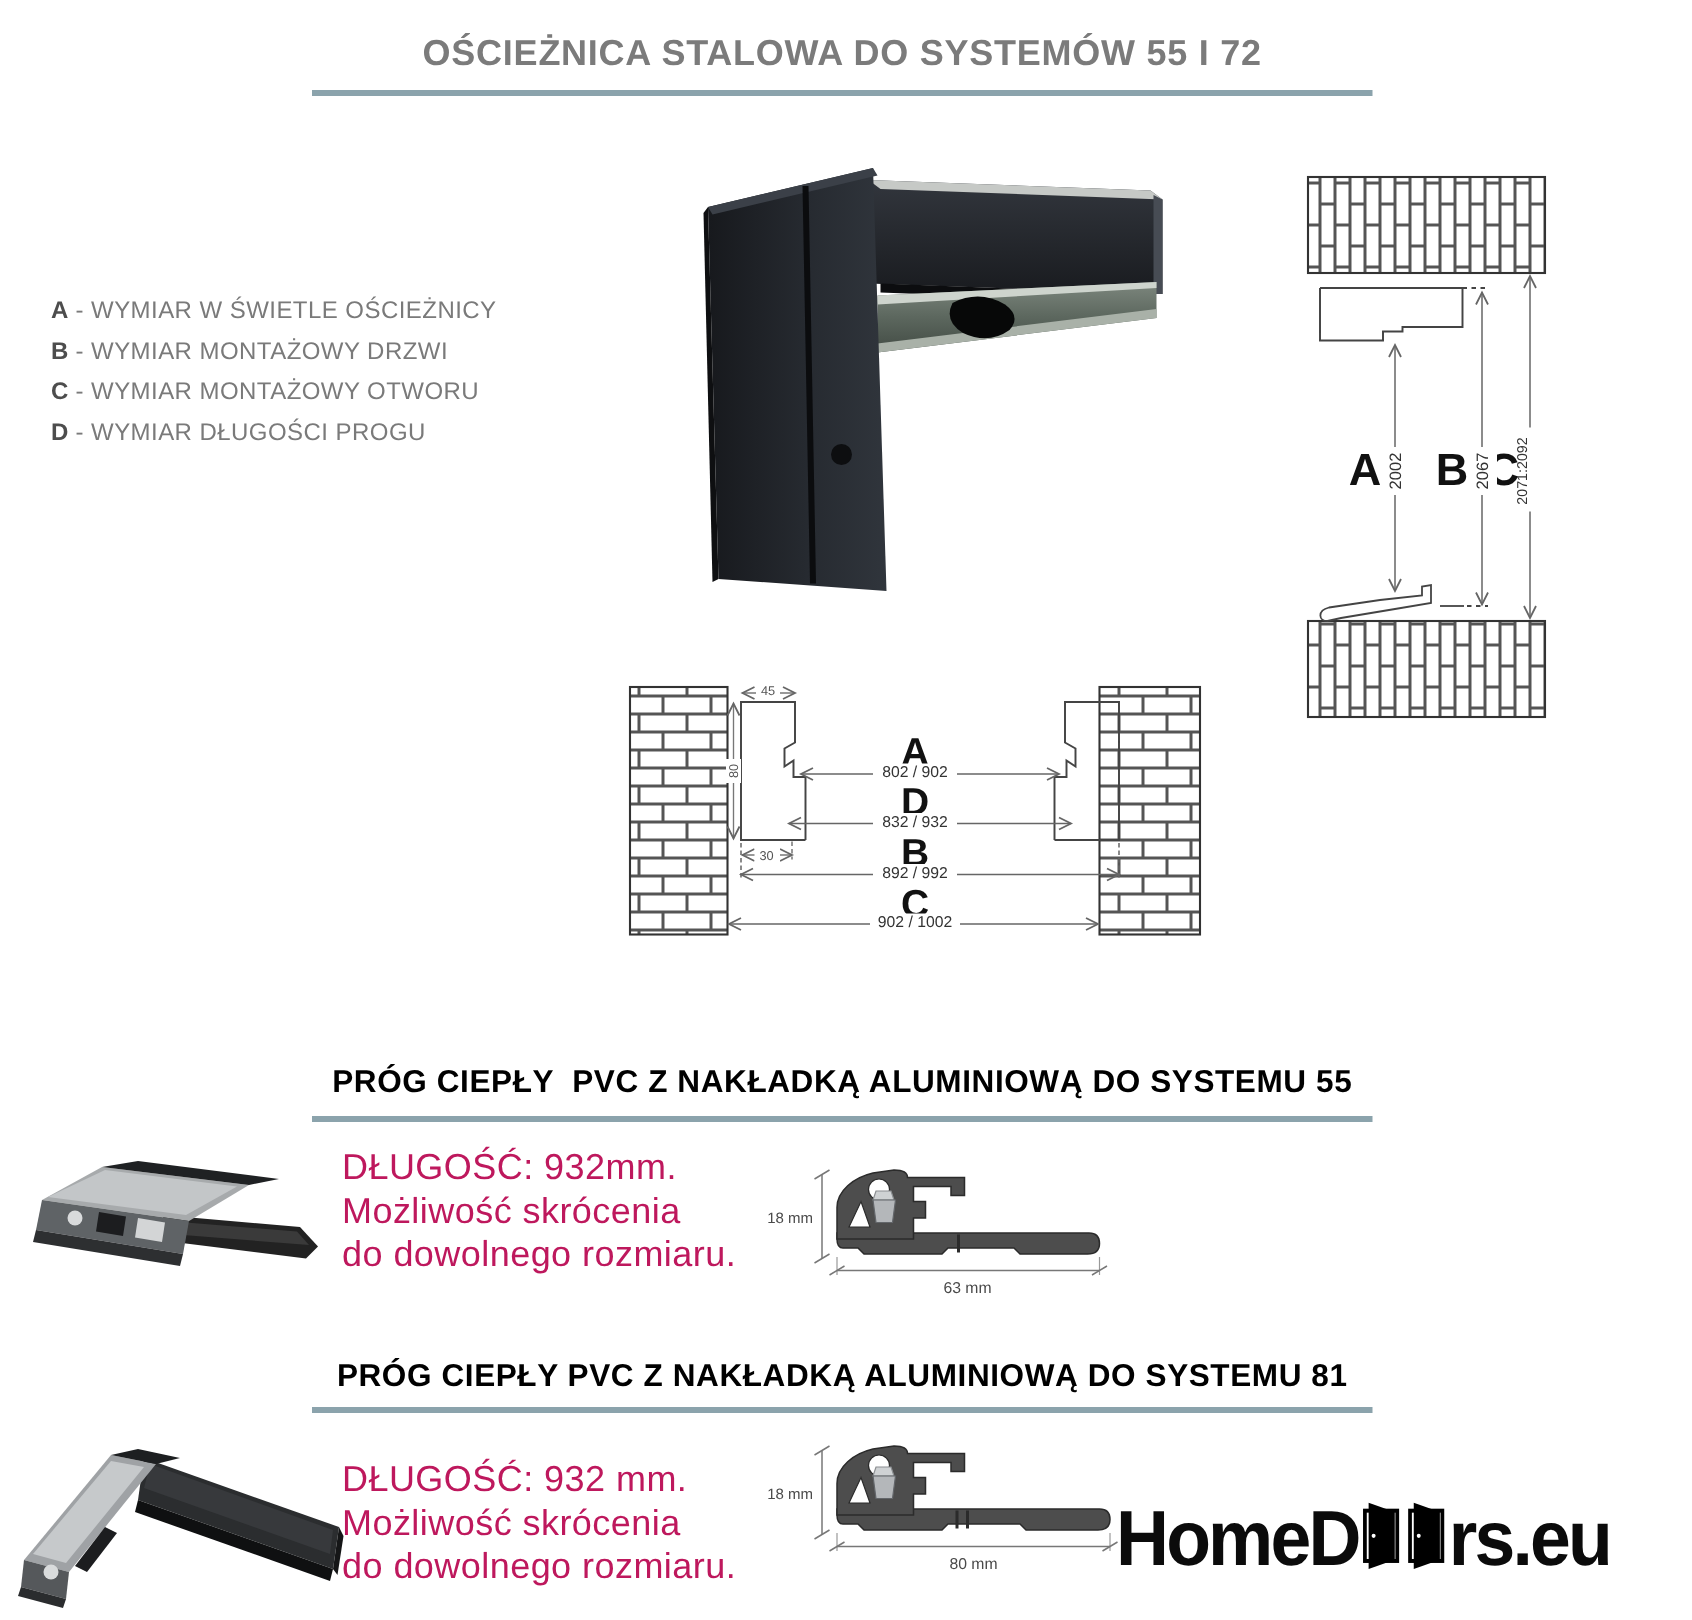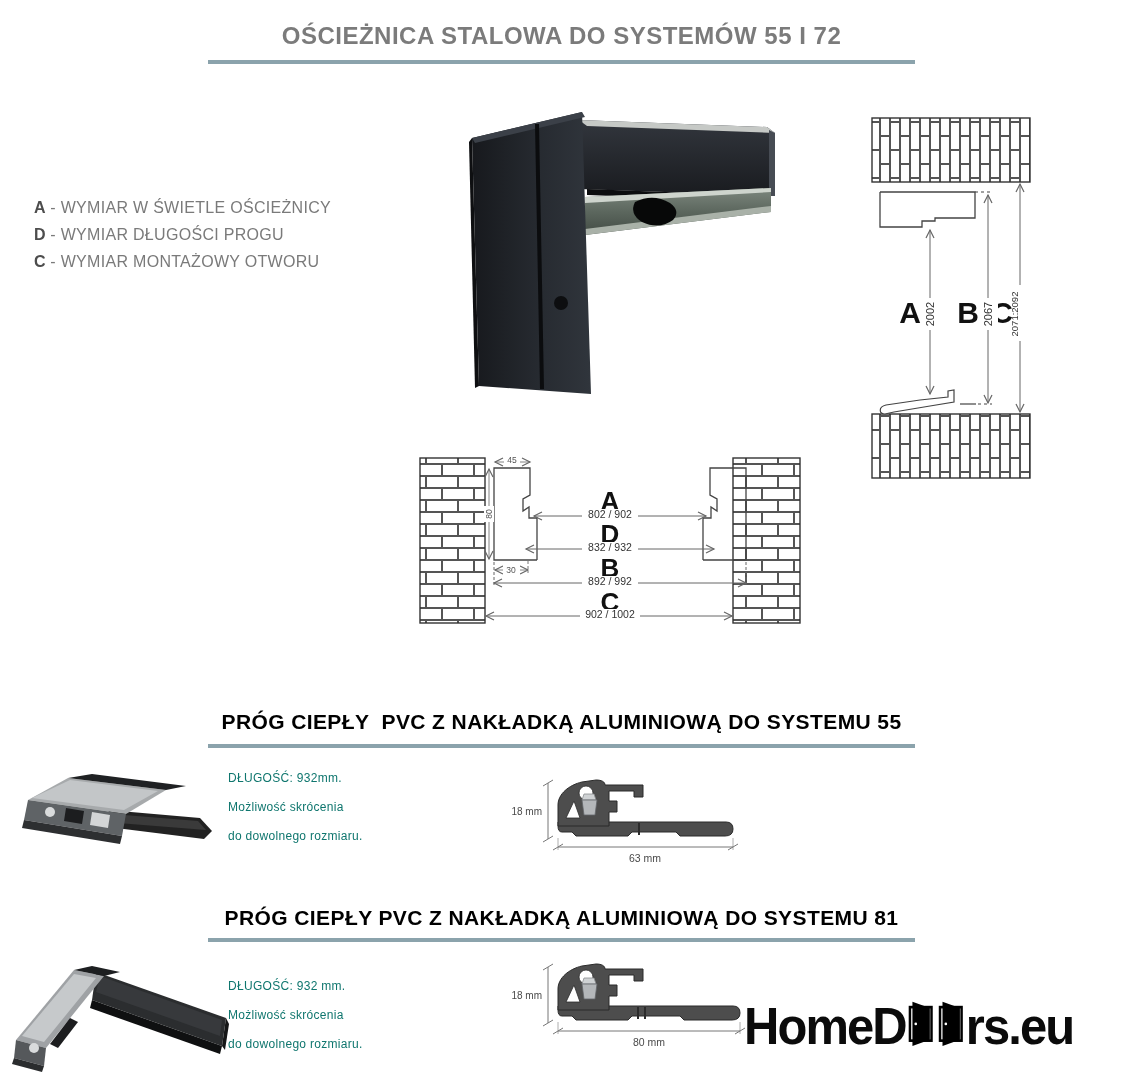--- a/index.html
+++ b/index.html
@@ -7,43 +7,44 @@
         font-family:"Liberation Sans",sans-serif;}
   .abs{position:absolute;}
   .hdr-title{left:208px;top:22px;width:707px;text-align:center;font-size:24px;font-weight:700;
              color:#7b7b7b;letter-spacing:.5px;}
   .divider{left:208px;width:707px;height:4px;background:#8ba3ac;}
   .sec-title{left:208px;width:707px;text-align:center;font-size:21px;font-weight:700;
              color:#000000;letter-spacing:.4px;white-space:pre-wrap;}
   .legend{left:34px;top:194px;font-size:16px;line-height:27px;color:#7a7a7a;}
   .legend .lk{font-weight:700;color:#4d4d4d;}
   .legend .ls,.legend .lt{font-weight:400;color:#7a7a7a;letter-spacing:.3px;}
-  .body-text{font-size:12px;line-height:29px;color:#0f766e;letter-spacing:.3px;}
+  .body-text{font-size:24px;line-height:29px;color:#be185d;letter-spacing:.3px;}
   .body-text span{display:block;}
   svg{display:block;}
   svg text{font-family:"Liberation Sans",sans-serif;}
   .dim-letter{font-weight:bold;fill:#111;}
   .dim-num{fill:#333;}
   .small-dim{fill:#555;}
   .logo{left:744px;top:996px;font-size:52px;font-weight:800;color:#0b0b0b;letter-spacing:-2px;
         transform:scaleX(.94);transform-origin:left top;white-space:nowrap;display:flex;align-items:flex-start;}
   .logo .door{display:inline-block;margin:2px 1px 0 1px;}
 </style>
 </head>
 <body>
 
 <div id="page">
 
   <div class="abs hdr-title">OŚCIEŻNICA STALOWA DO SYSTEMÓW 55 I 72</div>
   <div class="abs divider" style="top:60px;"></div>
 
   <div class="abs legend">
     <div><span class="lk">A</span><span class="ls"> - </span><span class="lt">WYMIAR W ŚWIETLE OŚCIEŻNICY</span></div>
+    <div><span class="lk">B</span><span class="ls"> - </span><span class="lt">WYMIAR MONTAŻOWY DRZWI</span></div>
+    <div><span class="lk">C</span><span class="ls"> - </span><span class="lt">WYMIAR MONTAŻOWY OTWORU</span></div>
     <div><span class="lk">D</span><span class="ls"> - </span><span class="lt">WYMIAR DŁUGOŚCI PROGU</span></div>
-    <div><span class="lk">C</span><span class="ls"> - </span><span class="lt">WYMIAR MONTAŻOWY OTWORU</span></div>
   </div>
 
   <svg class="abs" style="left:438px;top:96px;" width="362" height="340" viewBox="0 0 360 340">
     <defs>
       <linearGradient id="cg_jamb" x1="0" y1="0" x2="1" y2="0">
         <stop offset="0" stop-color="#17191d"></stop>
           <stop offset="0.55" stop-color="#262a30"></stop>
           <stop offset="1" stop-color="#30353c"></stop>
       </linearGradient>
       <linearGradient id="cg_rail" x1="0" y1="0" x2="0" y2="1">

